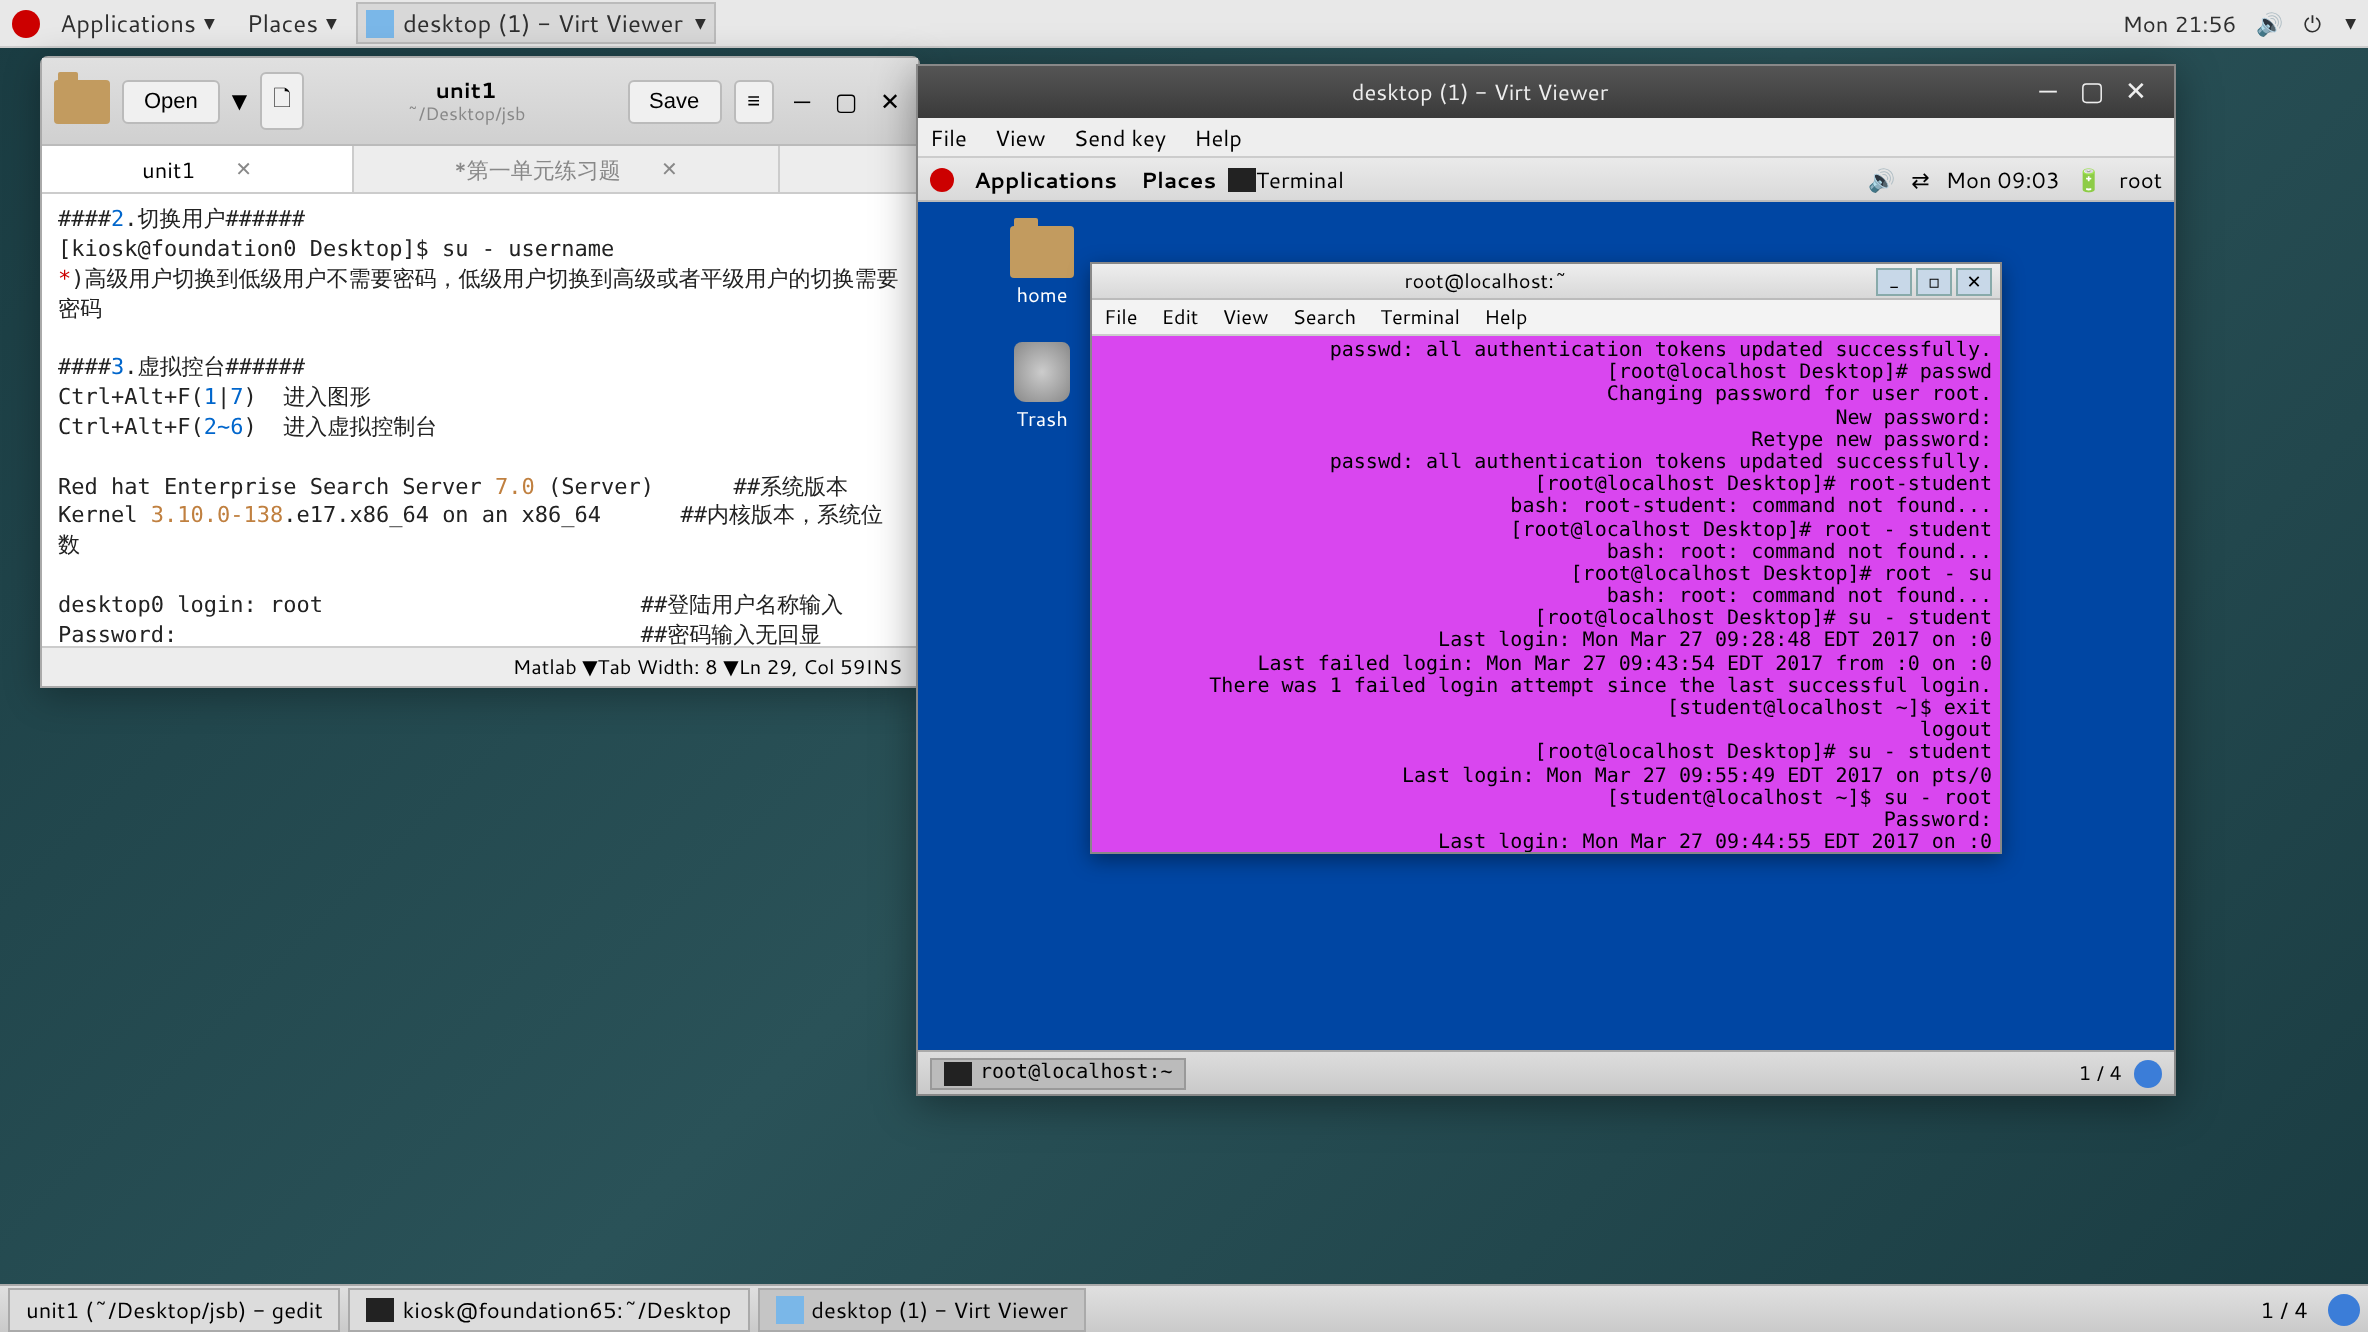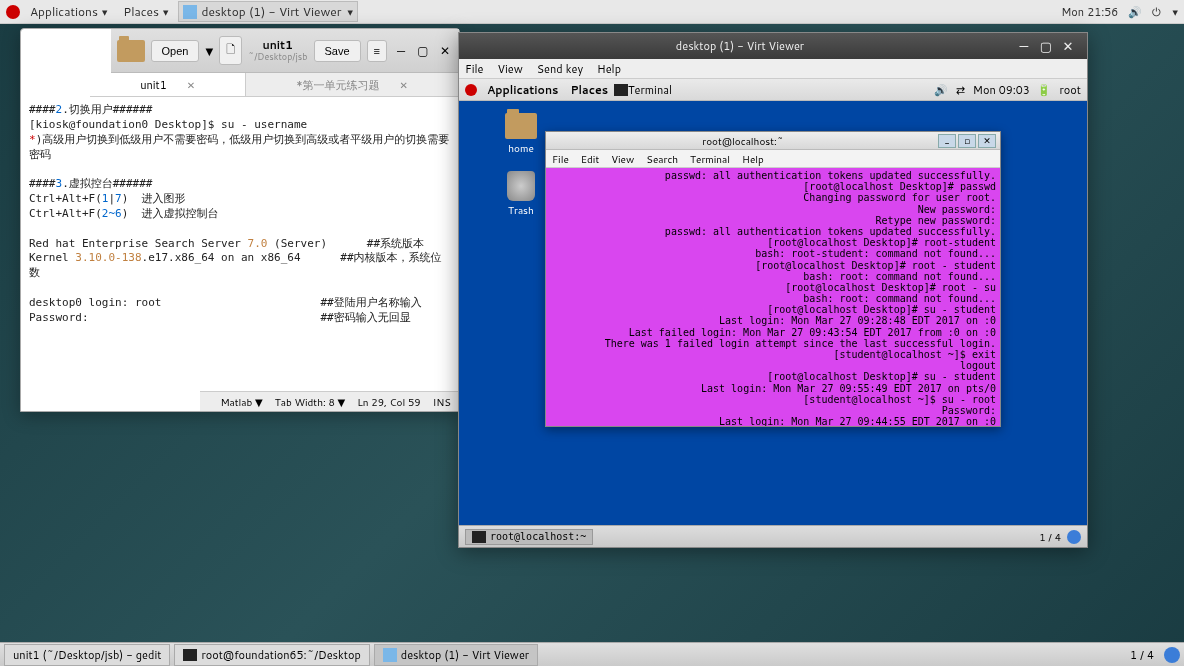--- a/index.html
+++ b/index.html
@@ -18,45 +18,45 @@
 }
 .topbar-left { display: flex; align-items: center; gap: 4px; }
 .redhat-logo { width: 14px; height: 14px; background: #c00; border-radius: 50%; }
 .topbar-item { padding: 2px 6px; display: flex; align-items: center; gap: 2px; }
 .dropdown-arrow { font-size: 7px; margin-left: 2px; }
 .topbar-right { margin-left: auto; display: flex; align-items: center; gap: 10px; font-size: 11px; }
 .virt-task { display: flex; align-items: center; gap: 4px; padding: 1px 4px; background: #d8d8d8; border: 1px solid #bbb; }
 
 
 .gedit {
-  position: absolute; top: 28px; left: 20px; width: 440px; height: 384px;
+  position: absolute; top: 28px; left: 20px; width: 440px; height: 316px;
   background: #fff; border: 1px solid #aaa; border-radius: 4px 4px 0 0;
   box-shadow: 0 4px 18px rgba(0,0,0,0.3);
-  display: flex; flex-direction: column; align-items: flex-end;
+  display: flex; flex-direction: column;
 }
 .gedit-header {
   height: 44px; background: linear-gradient(#e0e0e0,#d0d0d0);
   border-bottom: 1px solid #bbb; display: flex; align-items: center; padding: 0 6px; gap: 6px;
 }
 .folder-icon { width: 28px; height: 22px; background: #c29b5f; border-radius: 2px; position: relative; }
 .folder-icon::before { content:""; position:absolute; top:-4px; left:2px; width:10px; height:4px; background:#c29b5f; border-radius:1px 1px 0 0;}
 .gedit-btn { padding: 4px 10px; font-size: 11px; background: #f0f0f0; border: 1px solid #bbb; border-radius: 3px; }
 .gedit-title-area { flex:1; text-align:center; line-height:1.2; }
 .gedit-title { font-weight: bold; font-size: 11px; }
 .gedit-sub { font-size: 9px; color: #888; }
 .gedit-winbtn { width: 16px; height: 16px; display:flex; align-items:center; justify-content:center; font-size:12px; }
 .gedit-tabs { height: 24px; background:#ededed; border-bottom:1px solid #ccc; display:flex; }
 .gedit-tab { padding: 4px 50px; font-size:11px; border-right:1px solid #ccc; display:flex; align-items:center; gap:20px; }
 .gedit-tab.active { background:#fff; }
 .gedit-tab .x { font-size:10px; color:#888; }
 .gedit-body { flex: 1; padding: 6px 8px; font-family: "DejaVu Sans Mono", monospace; font-size: 11px; line-height: 1.35; overflow: hidden; white-space: pre-wrap; background:#fff; color:#222;}
 .gedit-body .red { color: #c00; }
 .gedit-body .blue { color: #06c; }
 .gedit-body .num { color: #c08040; }
-.gedit-status { height: 20px; border-top: 1px solid #ccc; background:#ededed; display:flex; align-items:center; padding: 0 8px; font-size: 10px; gap: 12px; }
+.gedit-status { height: 20px; border-top: 1px solid #ccc; background:#ededed; display:flex; align-items:center; padding: 0 8px; font-size: 10px; gap: 0; }
 .gedit-status .spacer { flex:1; }
 
 
 .virt {
   position: absolute; top: 32px; left: 458px; width: 630px; height: 516px;
   background: #fff; border: 1px solid #888; box-shadow: 0 4px 20px rgba(0,0,0,0.4);
   display: flex; flex-direction: column;
 }
 .virt-title {
   height: 26px; background: linear-gradient(#555,#3a3a3a); color: #eee;
@@ -284,21 +284,21 @@
     <span class="blue-dot"></span>
   </div>
 </div>
 
 <div class="host-task">
   <div class="tk">
       <span>unit1 (~/Desktop/jsb) - gedit</span>
     </div>
   <div class="tk">
       <span class="tiny-icon term"></span>
-      <span>root@foundation65:~/Desktop</span>
+      <span>kiosk@foundation65:~/Desktop</span>
     </div>
   <div class="tk active">
       <span class="tiny-icon vm"></span>
       <span>desktop (1) - Virt Viewer</span>
     </div>
   <span class="sp"></span>
   <span>1 / 4</span>
   <span class="blue-dot"></span>
 </div>
 

